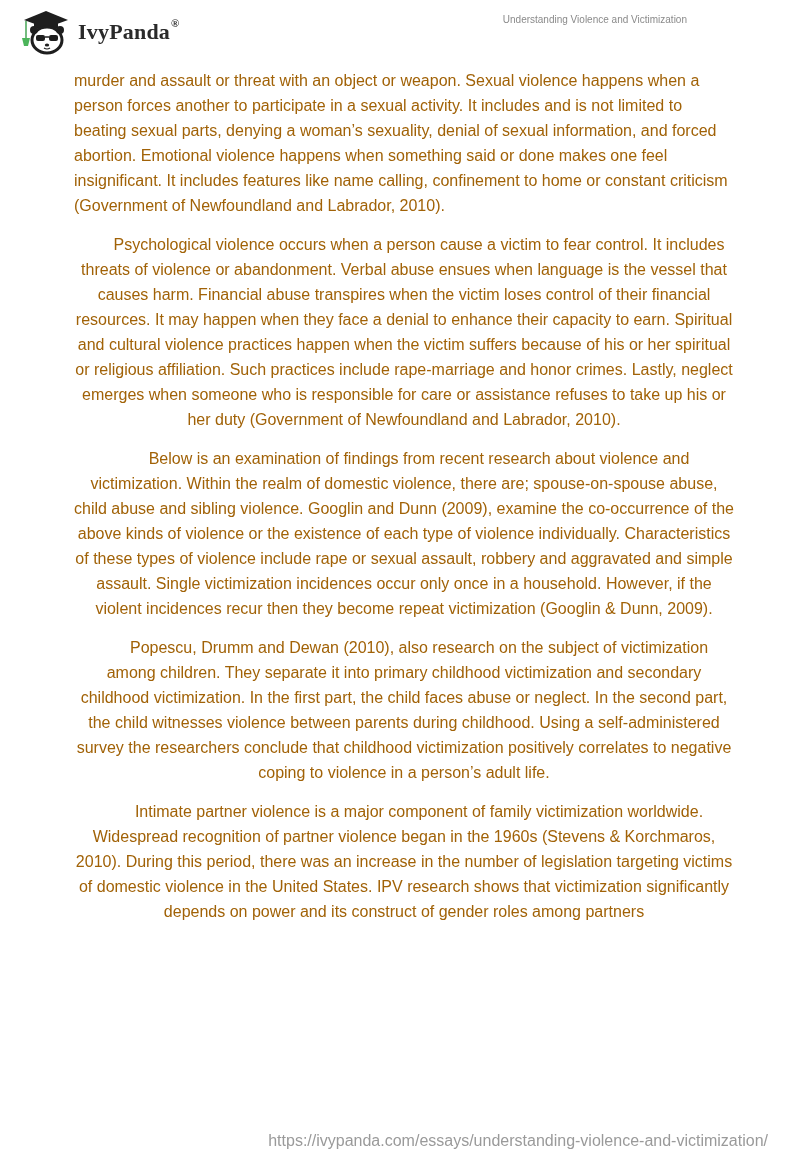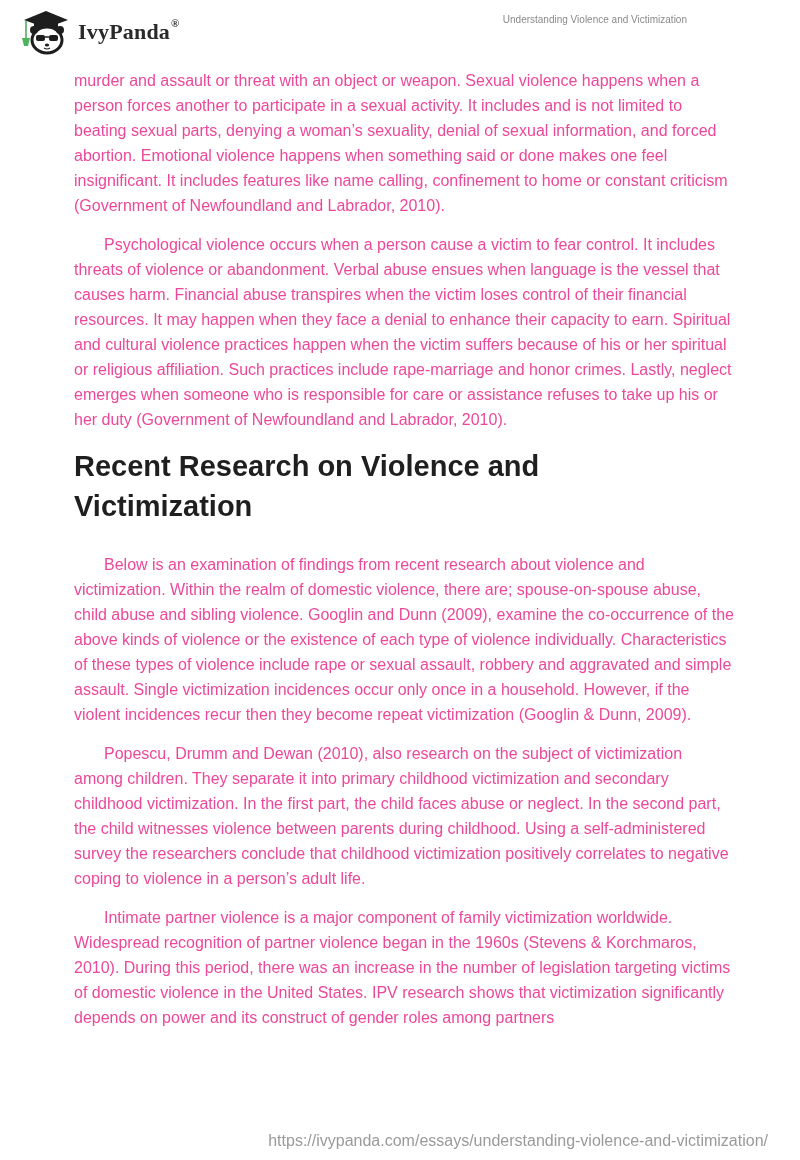--- a/index.html
+++ b/index.html
@@ -5,22 +5,22 @@
   html, body { margin: 0; padding: 0; background: #ffffff; }
   body { width: 800px; height: 1160px; position: relative; overflow: hidden;
          font-family: "Liberation Sans", sans-serif; color: #222222; }
   .header { position: absolute; left: 0; top: 0; width: 719px; height: 60px; }
   .logo { position: absolute; left: 18px; top: 8px; display: flex; align-items: center; }
   .logo svg { width: 56px; height: 48px; display: block; }
   .logo-text { font-family: "Liberation Serif", serif; font-weight: bold; font-size: 22px; color: #2a2a2a; margin-left: 4px; letter-spacing: 0.2px; }
   .logo-reg { font-size: 11px; vertical-align: top; position: relative; top: -2px; margin-left: 1px; }
   .doc-title { position: absolute; right: 32px; top: 14px; font-size: 10px; color: #8a8a8a; }
   .content { position: absolute; left: 74px; top: 68px; width: 660px; }
-  p { margin: 0 0 14px 0; font-size: 16px; line-height: 25px; color: #ec4899; }
-  p.indent { text-indent: 30px; }
+  p { margin: 0 0 14px 0; font-size: 16px; line-height: 25px; color: #a16207; }
+  p.indent { text-indent: 30px; text-align: center; }
   h2 { font-size: 29px; line-height: 40px; font-weight: bold; margin: 8px 0 26px 0; color: #1f1f1f; width: 520px; }
   .footer-url { position: absolute; right: 32px; top: 1132px; font-size: 16px; color: #9a9a9a; }
 </style>
 </head>
 <body>
 
 <div class="header">
   <div class="logo">
     <svg viewBox="0 0 56 48">
 
@@ -42,19 +42,18 @@
       <path d="M26,40 Q29,42 32,40" stroke="#1e1e1e" stroke-width="1.2" fill="none"></path>
     </svg>
     <span class="logo-text"><span>IvyPanda</span><span class="logo-reg">®</span></span>
   </div>
   <div class="doc-title">Understanding Violence and Victimization</div>
 </div>
 
 <div class="content">
   <p>murder and assault or threat with an object or weapon. Sexual violence happens when a person forces another to participate in a sexual activity. It includes and is not limited to beating sexual parts, denying a woman’s sexuality, denial of sexual information, and forced abortion. Emotional violence happens when something said or done makes one feel insignificant. It includes features like name calling, confinement to home or constant criticism (Government of Newfoundland and Labrador, 2010).</p>
   <p class="indent">Psychological violence occurs when a person cause a victim to fear control. It includes threats of violence or abandonment. Verbal abuse ensues when language is the vessel that causes harm. Financial abuse transpires when the victim loses control of their financial resources. It may happen when they face a denial to enhance their capacity to earn. Spiritual and cultural violence practices happen when the victim suffers because of his or her spiritual or religious affiliation. Such practices include rape-marriage and honor crimes. Lastly, neglect emerges when someone who is responsible for care or assistance refuses to take up his or her duty (Government of Newfoundland and Labrador, 2010).</p>
-  <h2>Recent Research on Violence and Victimization</h2>
   <p class="indent">Below is an examination of findings from recent research about violence and victimization. Within the realm of domestic violence, there are; spouse-on-spouse abuse, child abuse and sibling violence. Googlin and Dunn (2009), examine the co-occurrence of the above kinds of violence or the existence of each type of violence individually. Characteristics of these types of violence include rape or sexual assault, robbery and aggravated and simple assault. Single victimization incidences occur only once in a household. However, if the violent incidences recur then they become repeat victimization (Googlin &amp; Dunn, 2009).</p>
   <p class="indent">Popescu, Drumm and Dewan (2010), also research on the subject of victimization among children. They separate it into primary childhood victimization and secondary childhood victimization. In the first part, the child faces abuse or neglect. In the second part, the child witnesses violence between parents during childhood. Using a self-administered survey the researchers conclude that childhood victimization positively correlates to negative coping to violence in a person’s adult life.</p>
   <p class="indent">Intimate partner violence is a major component of family victimization worldwide. Widespread recognition of partner violence began in the 1960s (Stevens &amp; Korchmaros, 2010). During this period, there was an increase in the number of legislation targeting victims of domestic violence in the United States. IPV research shows that victimization significantly depends on power and its construct of gender roles among partners</p>
 </div>
 
 <div class="footer-url">https://ivypanda.com/essays/understanding-violence-and-victimization/</div>
 
 </body></html>

